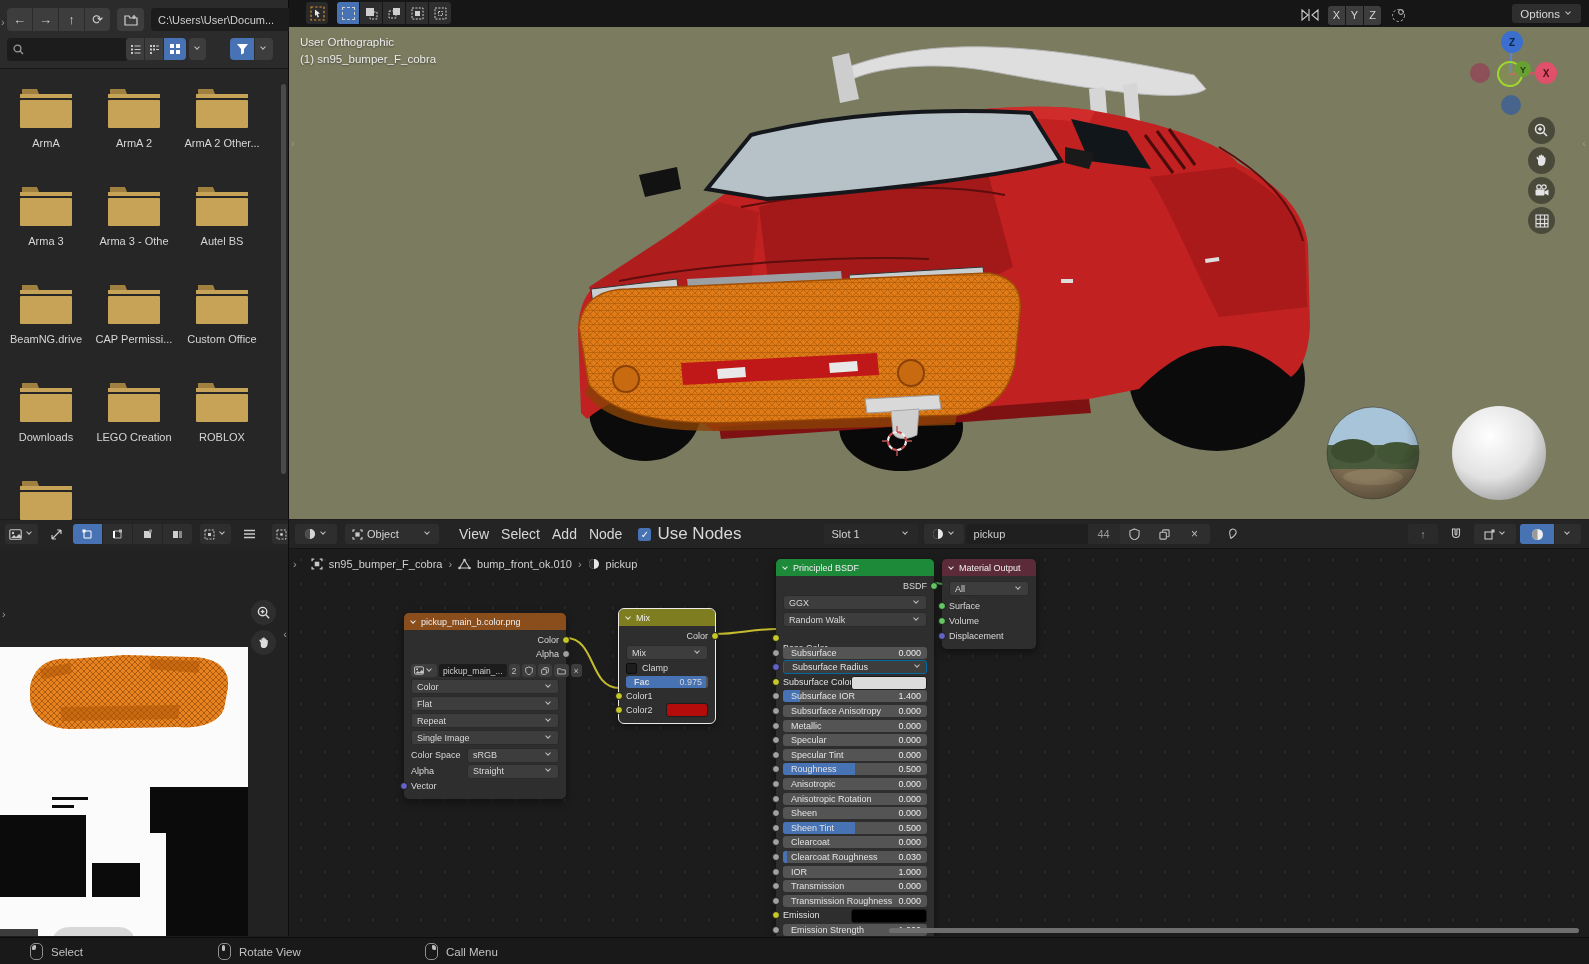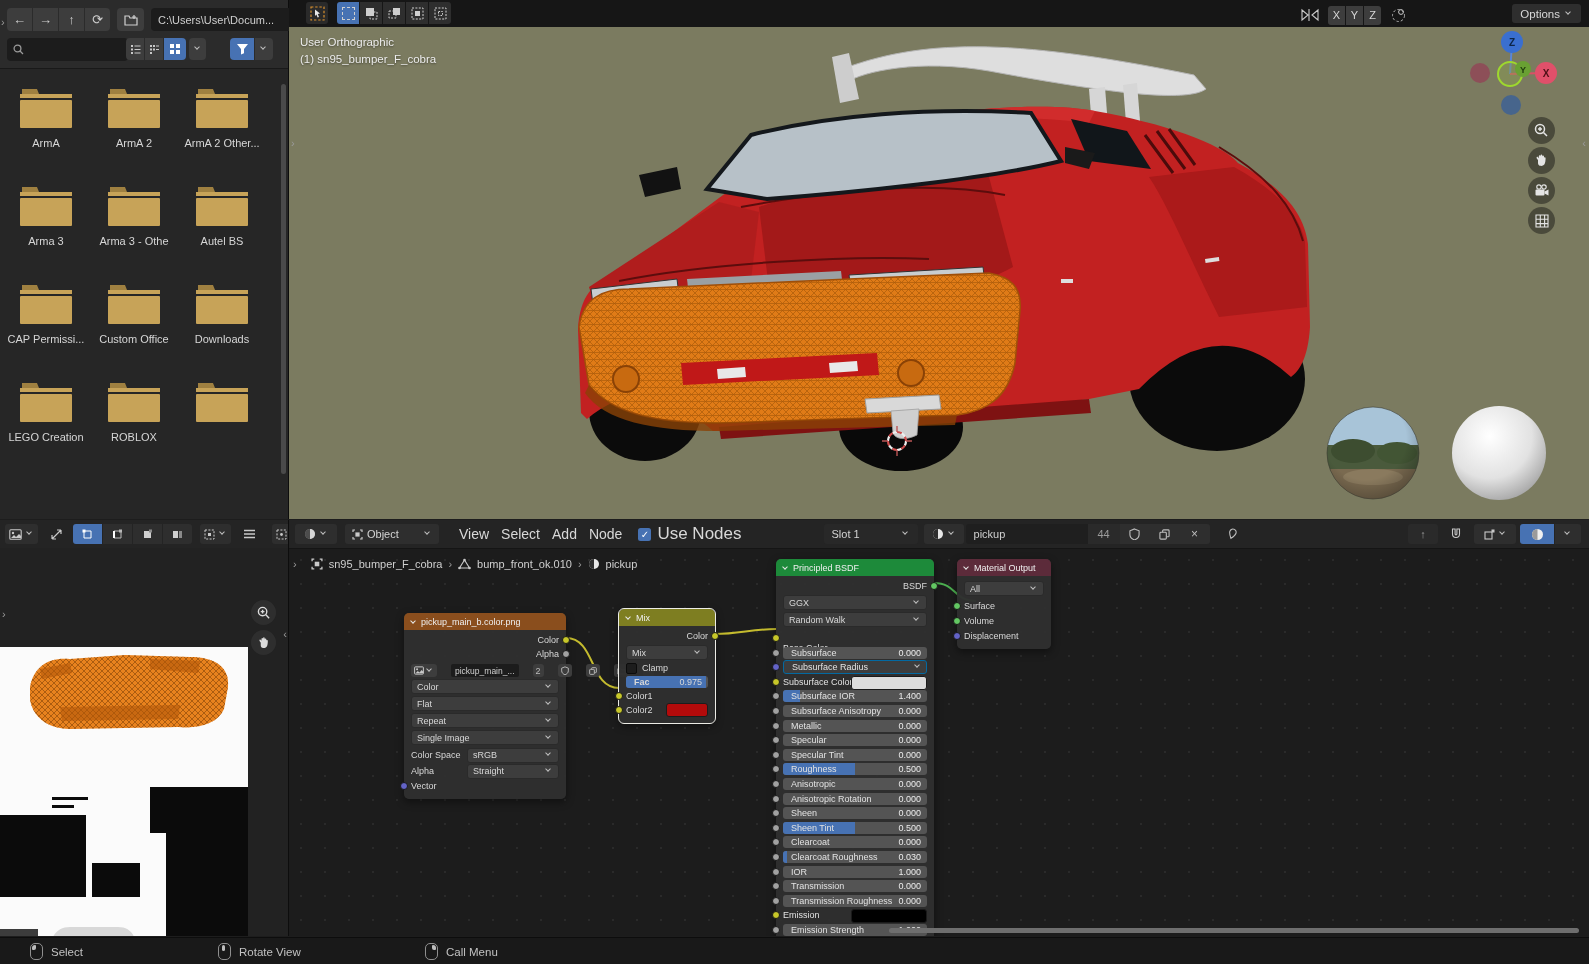--- a/index.html
+++ b/index.html
@@ -237,20 +237,28 @@
 
         <div class="folder-cell">
           <svg viewBox="0 0 56 44">
             <path d="M4 3h15l2 5H4z" fill="#9f8040"></path>
             <rect x="2" y="8" width="52" height="4" fill="#c7a358"></rect>
             <rect x="2" y="14" width="52" height="28" rx="1" fill="#c7a358"></rect>
           </svg>
           <span class="folder-label">Autel BS</span>
         </div>
 
+        <div class="folder-cell">
+          <svg viewBox="0 0 56 44">
+            <path d="M4 3h15l2 5H4z" fill="#9f8040"></path>
+            <rect x="2" y="8" width="52" height="4" fill="#c7a358"></rect>
+            <rect x="2" y="14" width="52" height="28" rx="1" fill="#c7a358"></rect>
+          </svg>
+          <span class="folder-label">BeamNG.drive</span>
+        </div>
 
         <div class="folder-cell">
           <svg viewBox="0 0 56 44">
             <path d="M4 3h15l2 5H4z" fill="#9f8040"></path>
             <rect x="2" y="8" width="52" height="4" fill="#c7a358"></rect>
             <rect x="2" y="14" width="52" height="28" rx="1" fill="#c7a358"></rect>
           </svg>
           <span class="folder-label">CAP Permissi...</span>
         </div>
 
@@ -743,21 +751,21 @@
         </div>
         <div class="node-body">
           <div class="nrow out">
             <span>Color</span>
             <span class="dot out yellow"></span>
           </div>
           <div class="nrow out">
             <span>Alpha</span>
             <span class="dot out gray"></span>
           </div>
-          <div class="flex" style="gap:14px;margin:3px 0 2px 0;">
+          <div class="flex" style="gap:2px;margin:3px 0 2px 0;">
             <div class="chip" style="width:24px;">
               <svg width="10" height="9" viewBox="0 0 13 11">
                   <rect x="0.8" y="0.8" width="11.4" height="9.4" rx="1" fill="none" stroke="#c9c9c9" stroke-width="1.3"></rect>
                   <circle cx="4" cy="4" r="1.3" fill="#c9c9c9"></circle>
                   <path d="M2 9l3-3 2 2 3-3 2 2v2z" fill="#c9c9c9"></path>
                 </svg>
               <span class="chev sm"></span>
             </div>
             <div class="field" style="flex:1;height:13px;font-size:8.5px;padding:0 4px;border-radius:2px;">
               <span>pickup_main_...</span>
@@ -1084,21 +1092,21 @@
                   <div class="fillbar" style="width: 0%;"></div>
                   <span class="lbl">Emission Strength</span>
                   <span class="val">1.000</span>
 
                 </div>
               </div>
             </div>
         </div>
       </div>
 
-      <div class="node" style="left:668px;top:11px;width:94px;">
+      <div class="node" style="left:653px;top:11px;width:94px;">
         <div class="node-header" style="background:#5c2b3a;">
           <span class="nh-chev"></span>
           <span>Material Output</span>
         </div>
         <div class="node-body">
           <div class="ndrop">
             <span>All</span>
               <span class="chev sm"></span>
           </div>
           <div class="nrow" style="height:15px;">

